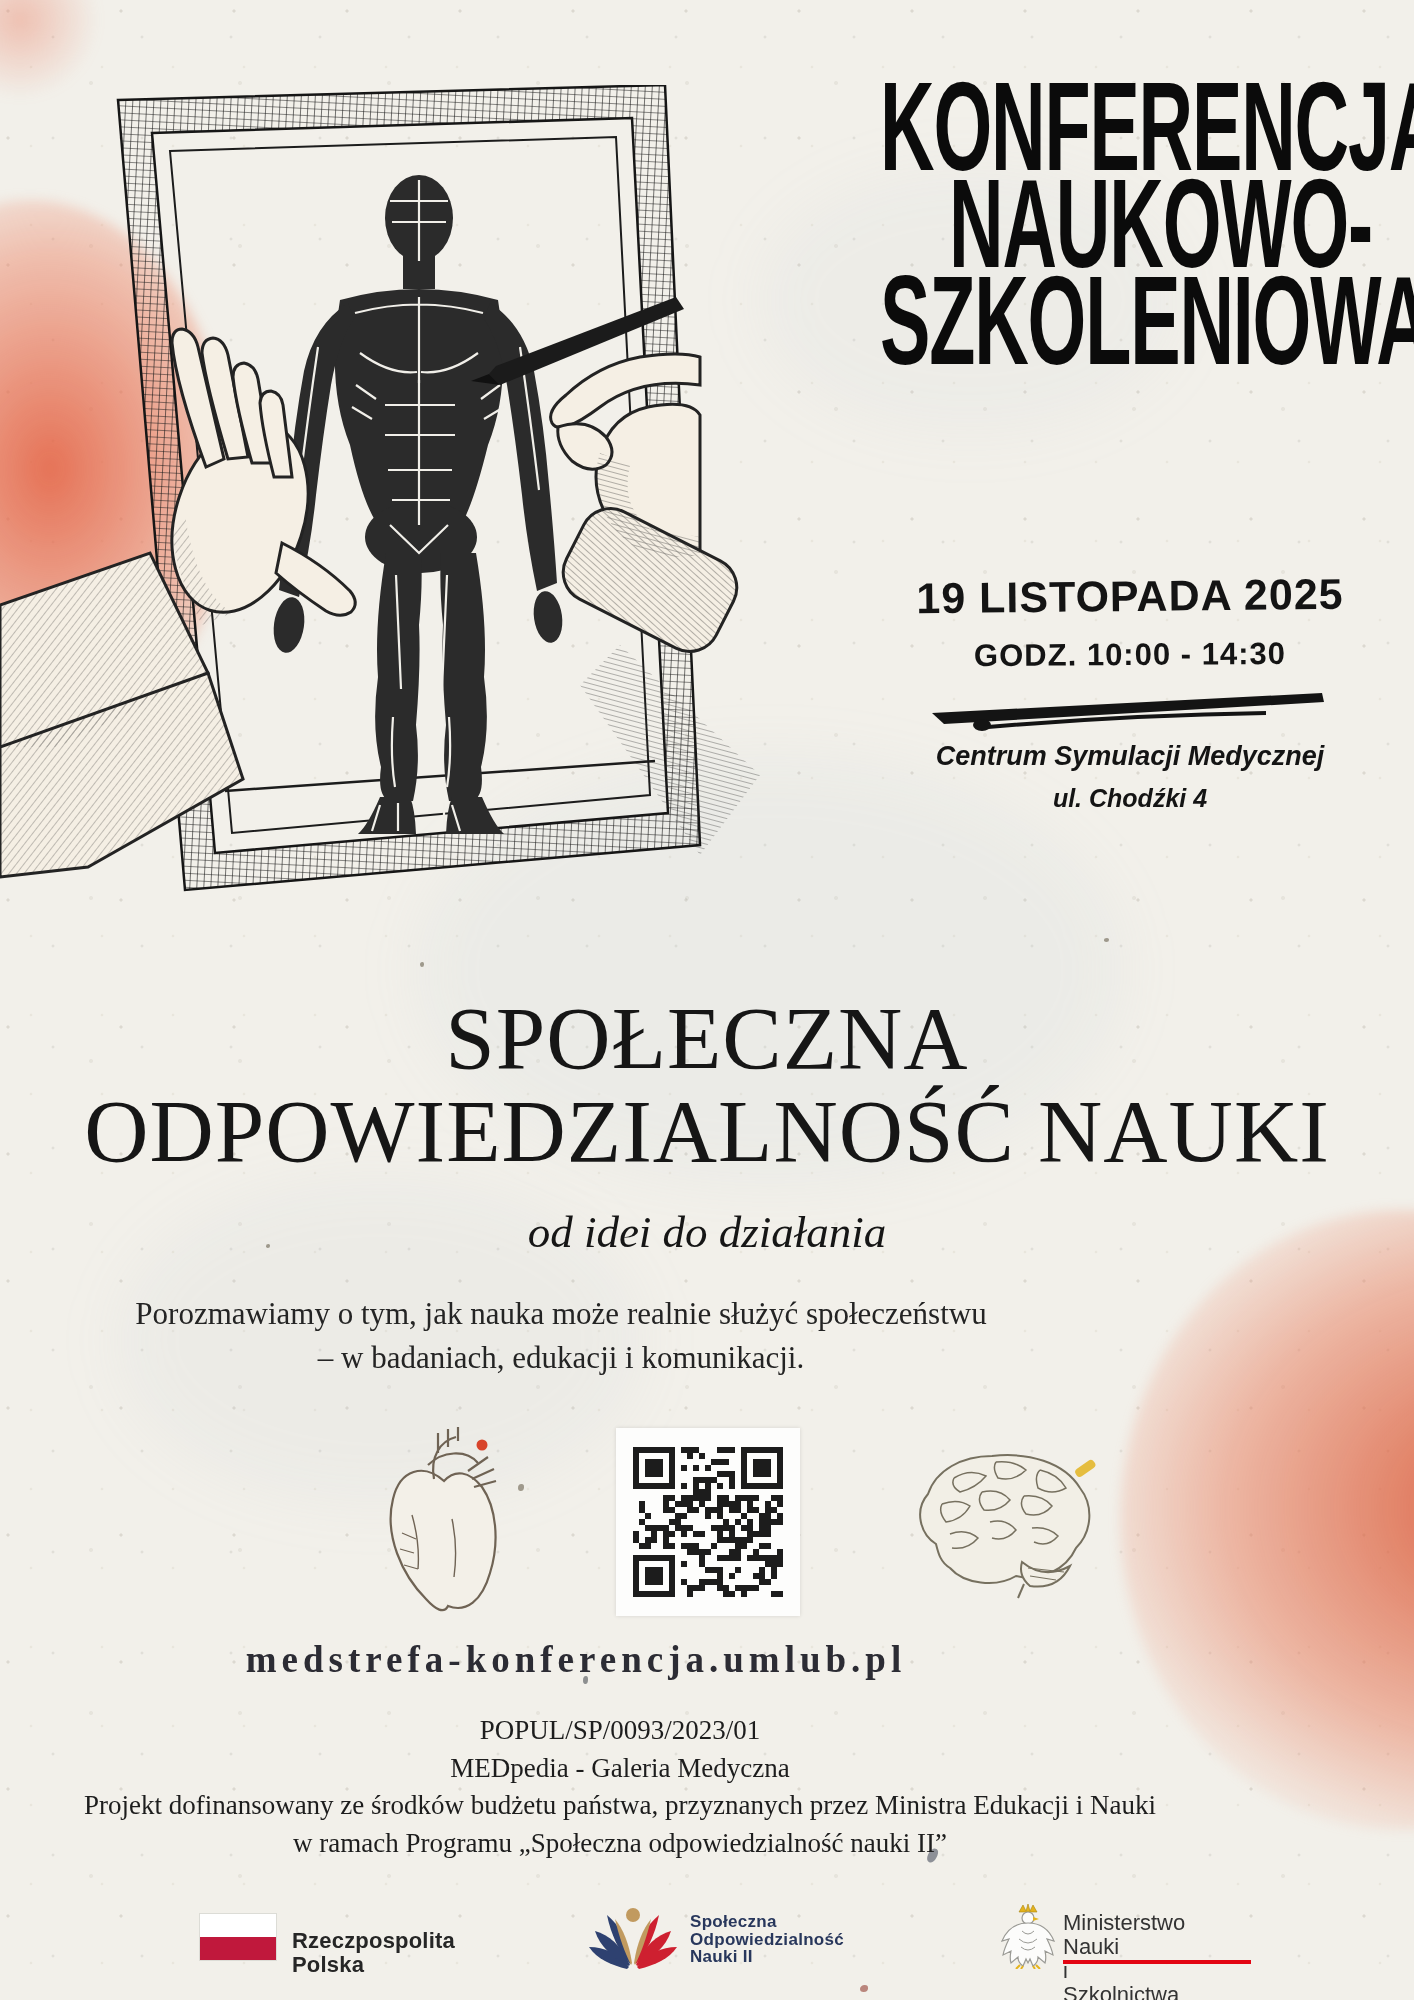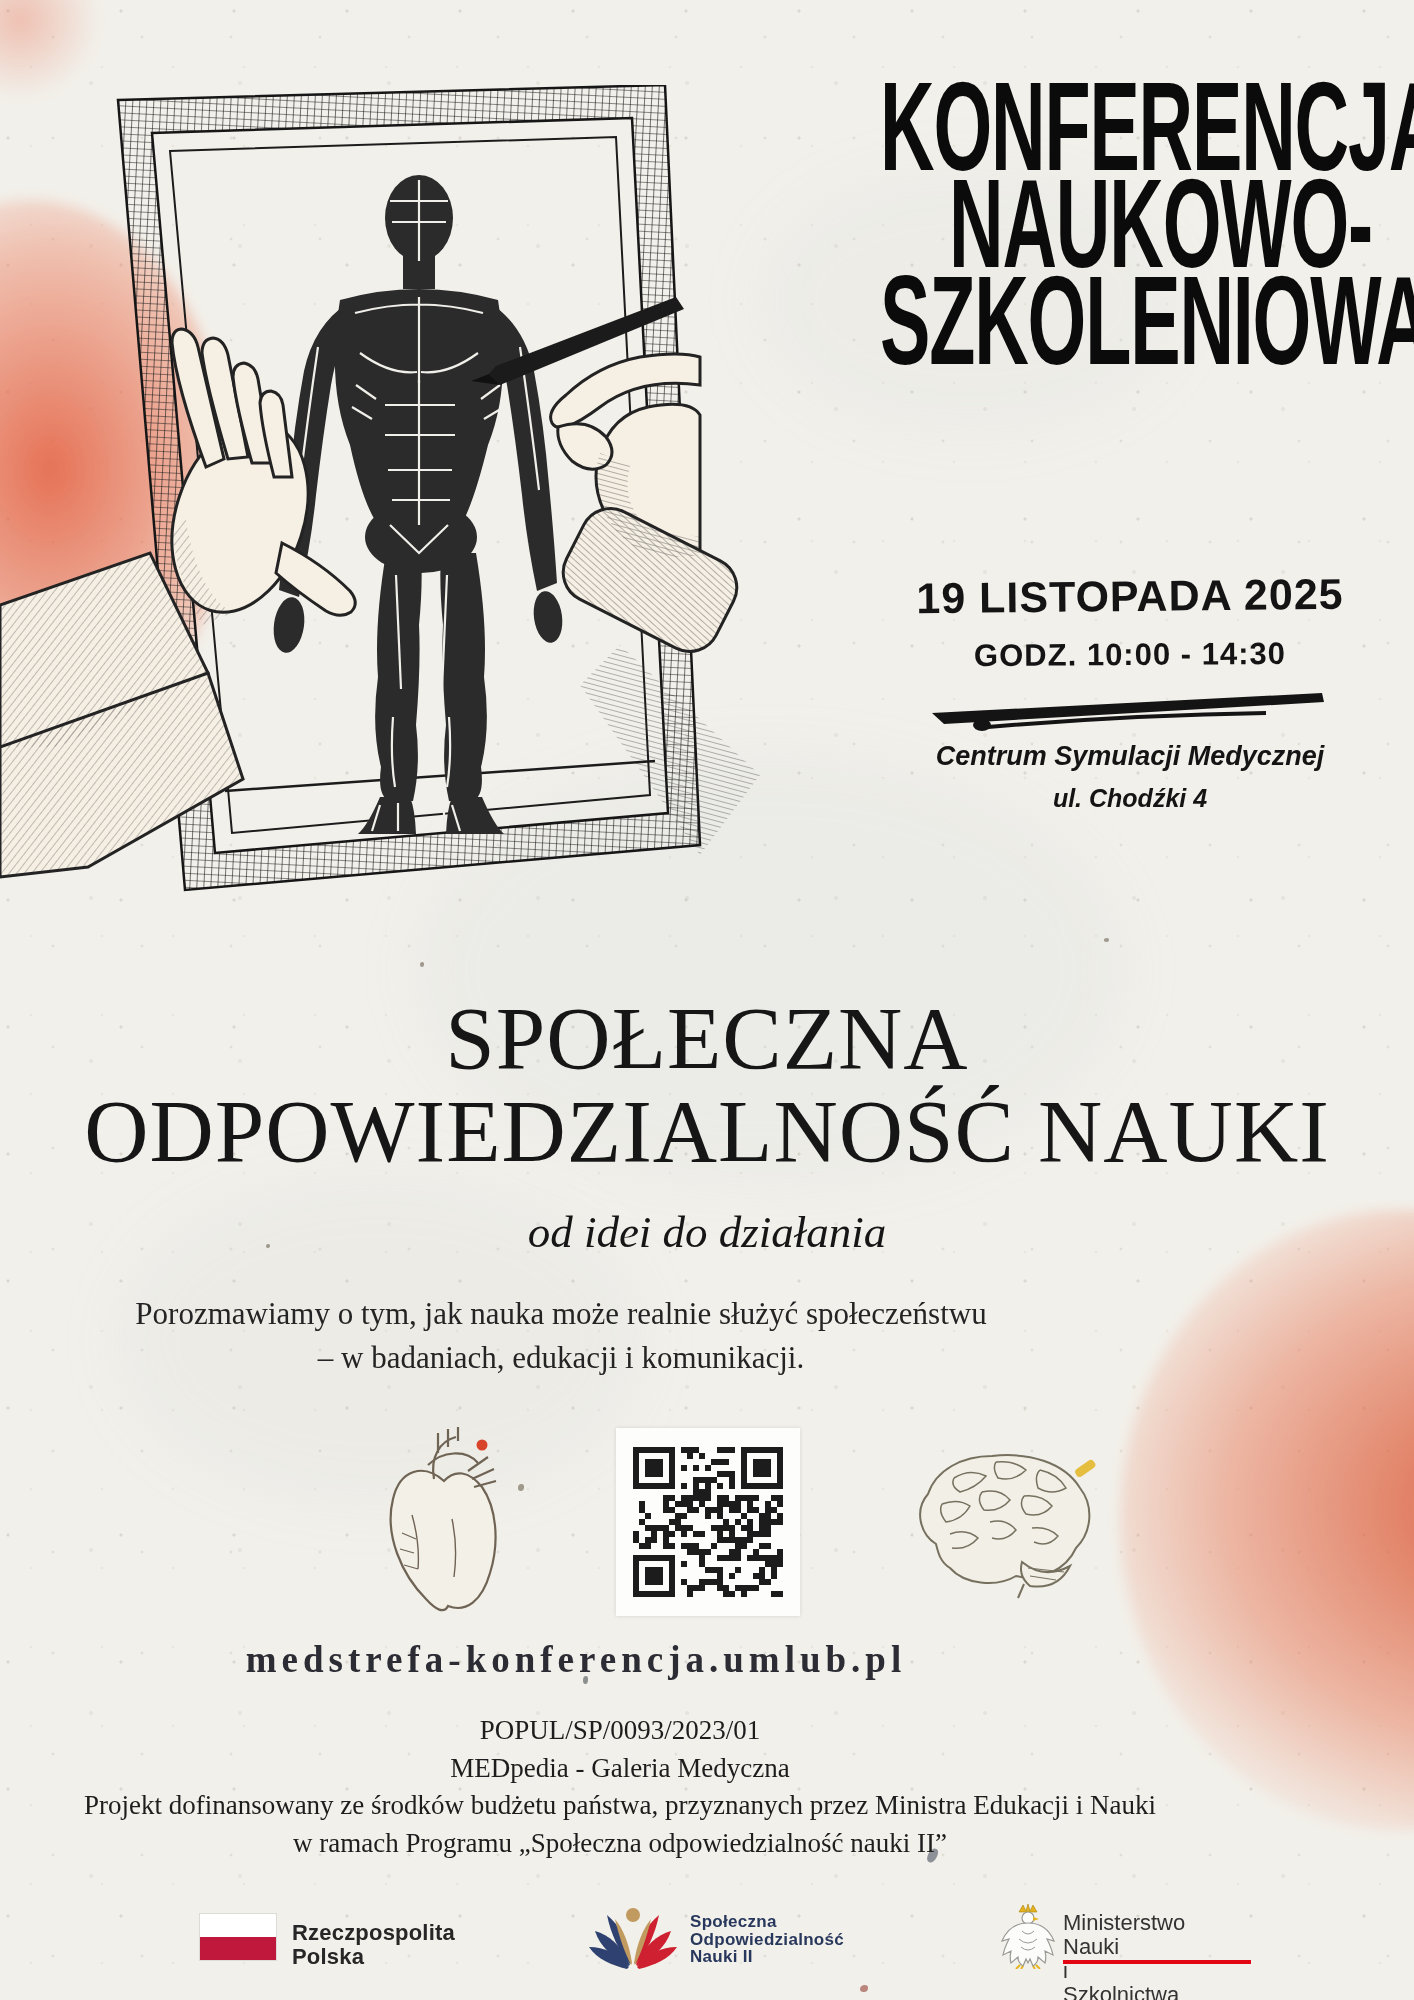--- a/index.html
+++ b/index.html
@@ -50,21 +50,21 @@
   #site{left:0;top:1638px;width:1152px;text-align:center;color:#2c2c34;
         font-size:37px;font-weight:700;letter-spacing:5px;}
   #funding{left:0;top:1712px;width:1240px;text-align:center;color:#1d1d1d;
         font-size:27px;line-height:37.5px;}
 
   
   #f-poland{left:199px;top:1913px;}
   #flag{position:absolute;left:0;top:0;width:78px;height:48px;border:1px solid #dcdcd6;box-sizing:border-box;}
   #flag .w{position:absolute;left:0;top:0;width:100%;height:50%;background:#ffffff;}
   #flag .r{position:absolute;left:0;top:50%;width:100%;height:50%;background:#c0183c;}
-  #f-poland .txt{position:absolute;left:93px;top:8px;font-size:22px;line-height:24px;
+  #f-poland .txt{position:absolute;left:93px;top:16px;font-size:22px;line-height:24px;
                  font-weight:700;color:#262626;letter-spacing:.2px;}
   #f-son{left:585px;top:1903px;}
   #f-son .txt{position:absolute;left:105px;top:10px;font-size:17px;line-height:17.5px;
               color:#28375c;font-weight:700;letter-spacing:.3px;}
   #f-min{left:1000px;top:1903px;}
   #f-min .txt{position:absolute;left:63px;top:8px;font-size:22px;line-height:24px;
               color:#333;font-weight:400;}
   #f-min .redline{position:absolute;left:63px;top:57px;width:188px;height:4px;background:#e30613;}
 </style>
 </head>

